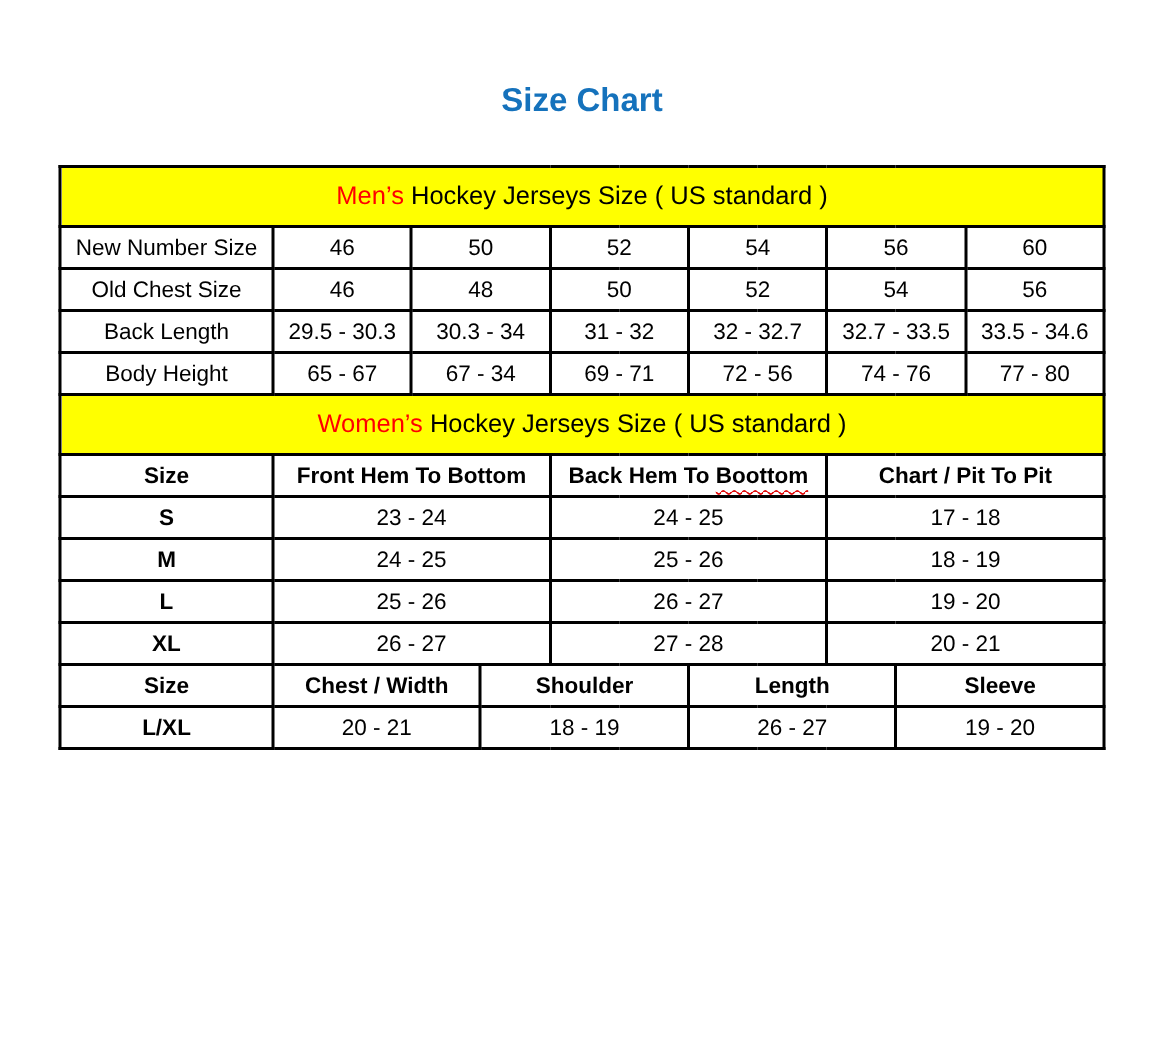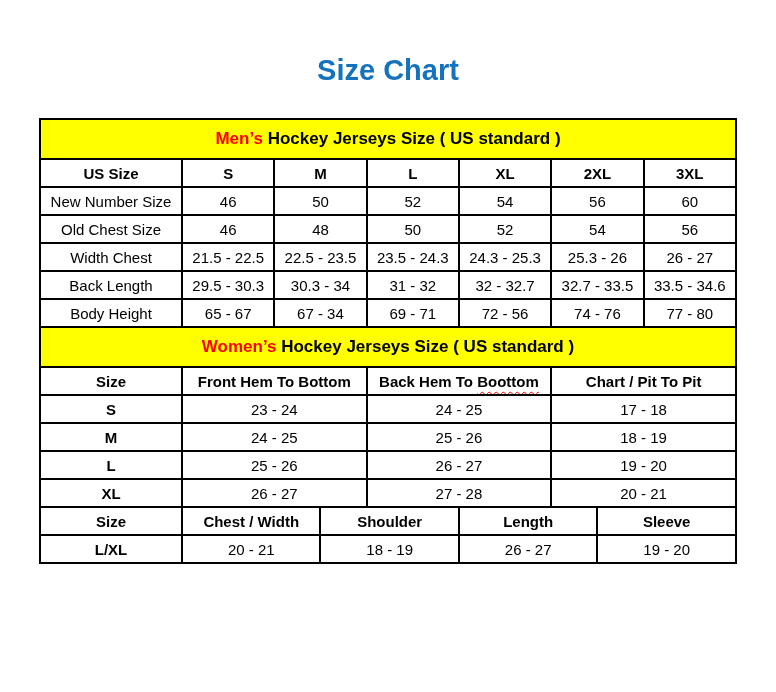--- a/index.html
+++ b/index.html
@@ -12,21 +12,21 @@
   html, body {
     width: 776px; height: 692px;
     margin: 0; padding: 0;
     overflow: hidden;
     background: #ffffff;
     font-family: "Liberation Sans", sans-serif;
   }
   .title {
     margin: 54px 0 0 0;
     text-align: center;
-    font-size: 29px;
+    font-size: 22px;
     line-height: 1.15;
     font-weight: 700;
     color: var(--title-blue);
   }
   .size-table {
     width: 698px;
     margin: 31px auto 0 auto;
     border-collapse: collapse;
     table-layout: fixed;
   }
@@ -36,21 +36,21 @@
     text-align: center;
     vertical-align: middle;
     font-size: 15px;
     color: #000000;
     white-space: nowrap;
     overflow: hidden;
   }
   tr.band-row td {
     height: 38px;
     background: var(--band-yellow);
-    font-weight: 700;
+    font-weight: 400;
     font-size: 17px;
   }
   tr.band-row .hl { color: var(--accent-red); }
   tr.header-row th { height: 26px; font-weight: 700; }
   tr.data-row td { height: 26px; font-weight: 400; }
   tr.data-row td.row-label.bold { font-weight: 700; }
   .squiggle {
     text-decoration: underline wavy var(--spell-red);
     text-decoration-thickness: 1px;
     text-underline-offset: 4px;
@@ -76,55 +76,37 @@
         <col>
         <col>
         <col>
         <col>
         <col>
       </colgroup>
     <tbody>
         <tr class="band-row">
           <td colspan="13"><span class="hl">Men’s</span><span> Hockey Jerseys Size ( US standard )</span></td>
         </tr>
-        <tr class="header-row">
-          <th>US Size</th>
-          <th colspan="2">S</th>
-          <th colspan="2">M</th>
-          <th colspan="2">L</th>
-          <th colspan="2">XL</th>
-          <th colspan="2">2XL</th>
-          <th colspan="2">3XL</th>
-        </tr>
         <tr class="data-row">
           <td class="row-label">New Number Size</td>
           <td class="data" colspan="2">46</td>
           <td class="data" colspan="2">50</td>
           <td class="data" colspan="2">52</td>
           <td class="data" colspan="2">54</td>
           <td class="data" colspan="2">56</td>
           <td class="data" colspan="2">60</td>
         </tr>
         <tr class="data-row">
           <td class="row-label">Old Chest Size</td>
           <td class="data" colspan="2">46</td>
           <td class="data" colspan="2">48</td>
           <td class="data" colspan="2">50</td>
           <td class="data" colspan="2">52</td>
           <td class="data" colspan="2">54</td>
           <td class="data" colspan="2">56</td>
-        </tr>
-        <tr class="data-row">
-          <td class="row-label">Width Chest</td>
-          <td class="data" colspan="2">21.5 - 22.5</td>
-          <td class="data" colspan="2">22.5 - 23.5</td>
-          <td class="data" colspan="2">23.5 - 24.3</td>
-          <td class="data" colspan="2">24.3 - 25.3</td>
-          <td class="data" colspan="2">25.3 - 26</td>
-          <td class="data" colspan="2">26 - 27</td>
         </tr>
         <tr class="data-row">
           <td class="row-label">Back Length</td>
           <td class="data" colspan="2">29.5 - 30.3</td>
           <td class="data" colspan="2">30.3 - 34</td>
           <td class="data" colspan="2">31 - 32</td>
           <td class="data" colspan="2">32 - 32.7</td>
           <td class="data" colspan="2">32.7 - 33.5</td>
           <td class="data" colspan="2">33.5 - 34.6</td>
         </tr>

